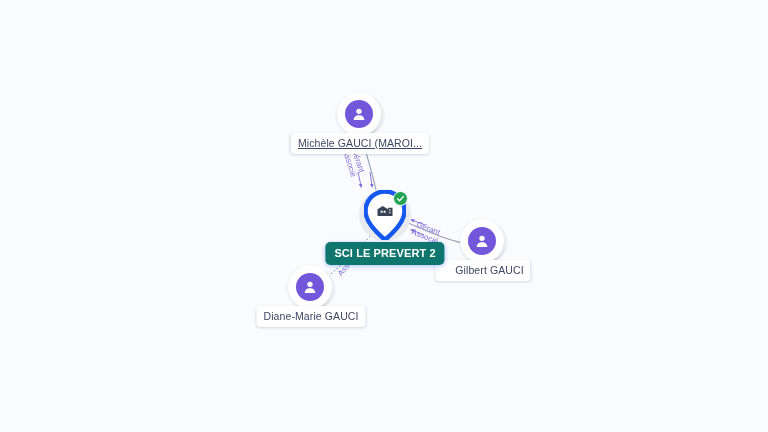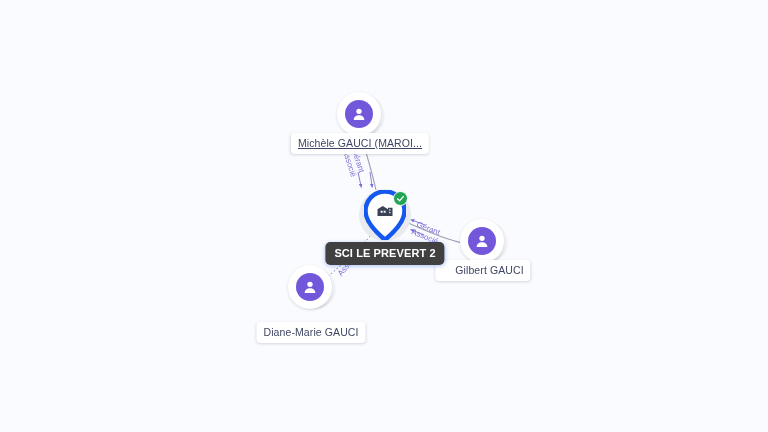--- a/index.html
+++ b/index.html
@@ -125,21 +125,21 @@
     background: #ffffff;
     color: #3f4663;
     font-size: 10.5px;
     line-height: 1;
     padding: 5px 7px 5px 7px;
     border-radius: 4px;
     box-shadow: 0 1px 3px rgba(40,50,90,0.18);
     letter-spacing: 0.1px;
   }
   .node-label.primary {
-    background: #404040;
+    background: #0f766e;
     color: #ffffff;
     font-weight: bold;
     font-size: 11px;
     padding: 6px 9px;
     border-radius: 5px;
     box-shadow: 0 1px 4px rgba(21,88,240,0.35);
     z-index: 12;
   }
 
   
@@ -227,21 +227,21 @@
       <div class="stack-card c3"></div>
       <div class="stack-card c2"></div>
       <div class="stack-card c1"></div>
       <div class="person-avatar">
         <svg width="16" height="16" viewBox="0 0 24 24">
           <circle cx="12" cy="8" r="4" fill="#ffffff"></circle>
           <path d="M4 21c0-4.4 3.6-7 8-7s8 2.6 8 7z" fill="#ffffff"></path>
         </svg>
       </div>
     </div>
-    <div class="node-label" style="left:0px; top:18px;margin-top:16px;">Diane-Marie GAUCI</div>
+    <div class="node-label" style="left:0px; top:18px;">Diane-Marie GAUCI</div>
   </div>
 
   <div class="node" style="left:385px; top:215px; z-index:10;">
     <div class="pin-halo"></div>
     <div class="pin-wrap">
       <svg class="pin-shape" viewBox="0 0 42 50">
         <path d="M21 1.5 C10.2 1.5 1.5 10.2 1.5 21 C1.5 31 12 42 19.2 48.2 C20.2 49 21.8 49 22.8 48.2 C30 42 40.5 31 40.5 21 C40.5 10.2 31.8 1.5 21 1.5 Z" fill="#ffffff" stroke="#1558f0" stroke-width="4.5"></path>
       </svg>
       <div class="pin-inner">
         <svg width="18" height="18" viewBox="0 0 24 24">

